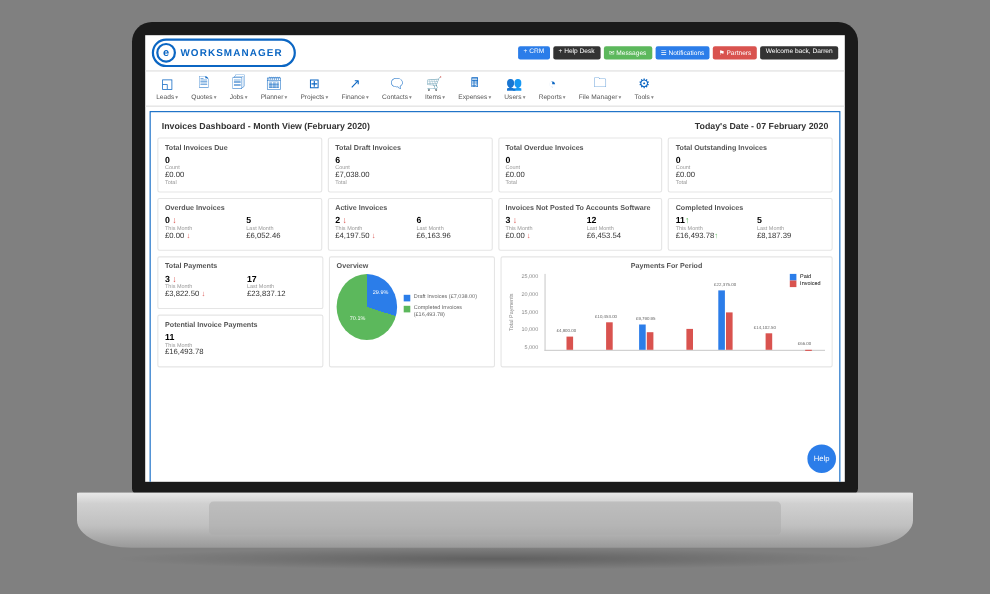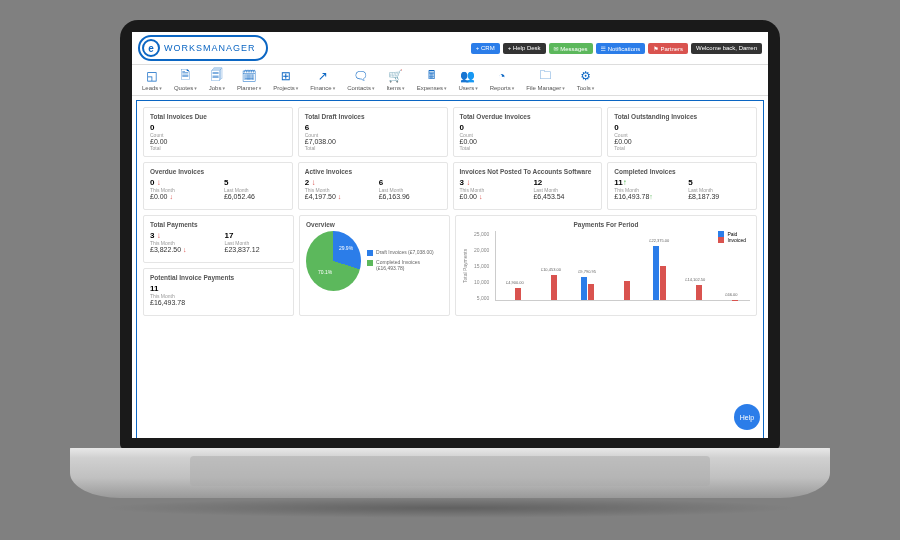--- a/index.html
+++ b/index.html
@@ -10,21 +10,21 @@
   .screen { width: 100%; height: 100%; background: #fff; overflow: hidden; position: relative; }
   .laptop-base { position: absolute; top: 448px; left: 70px; width: 760px; height: 50px; background: linear-gradient(to bottom, #d8d8d8 0%, #c0c0c0 60%, #999 100%); border-radius: 0 0 50px 50px / 0 0 25px 25px; }
   .laptop-base::before { content: ""; position: absolute; top: 0; left: 0; right: 0; height: 10px; background: linear-gradient(to bottom, #e8e8e8, #d0d0d0); border-radius: 2px; }
   .keyboard-area { position: absolute; top: 8px; left: 120px; right: 120px; height: 30px; background: #aaa; border-radius: 4px; opacity: 0.5; }
   .laptop-shadow { position: absolute; top: 498px; left: 100px; width: 700px; height: 20px; background: radial-gradient(ellipse, rgba(0,0,0,0.25), transparent 70%); }
 
   
   .header { display: flex; align-items: center; justify-content: space-between; padding: 3px 6px; border-bottom: 1px solid #ddd; }
   .logo-wrap { display: flex; align-items: center; border: 2px solid #0b66c3; border-radius: 14px; padding: 2px 10px 2px 2px; }
   .logo-circle { width: 18px; height: 18px; border: 2px solid #0b66c3; border-radius: 50%; display: flex; align-items: center; justify-content: center; color: #0b66c3; font-size: 10px; font-weight: bold; margin-right: 4px; }
-  .logo-text { color: #0b66c3; font-size: 9px; letter-spacing: 1px; }
+  .logo-text { color: #0b66c3; font-size: 9px; letter-spacing: 1px; font-weight: bold; }
   .header-tags { display: flex; gap: 3px; }
   .tag { font-size: 6px; color: #fff; padding: 2px 5px; border-radius: 2px; white-space: nowrap; }
   .tag.blue { background: #2b7de9; }
   .tag.green { background: #5cb85c; }
   .tag.red { background: #d9534f; }
   .tag.dark { background: #333; }
 
   
   .nav { display: flex; gap: 12px; padding: 4px 10px; border-bottom: 1px solid #ddd; }
   .nav-item { display: flex; flex-direction: column; align-items: center; font-size: 6px; color: #555; gap: 2px; }
@@ -145,20 +145,24 @@
           <div class="nav-icon">🗀</div>
           <div class="nav-label">File Manager</div>
         </div>
         <div class="nav-item">
           <div class="nav-icon">⚙</div>
           <div class="nav-label">Tools</div>
         </div>
       </div>
 
     <div class="dashboard">
+      <div class="dash-head">
+        <span>Invoices Dashboard - Month View (February 2020)</span>
+        <span>Today's Date - 07 February 2020</span>
+      </div>
 
       <div class="grid" id="cards-top">
           <div class="card">
             <div class="card-title">Total Invoices Due</div>
             <div class="val-big">0</div>
             <div class="card-sub">Count</div>
             <div class="card-val">£0.00</div>
             <div class="card-sub">Total</div>
           </div>
           <div class="card">

